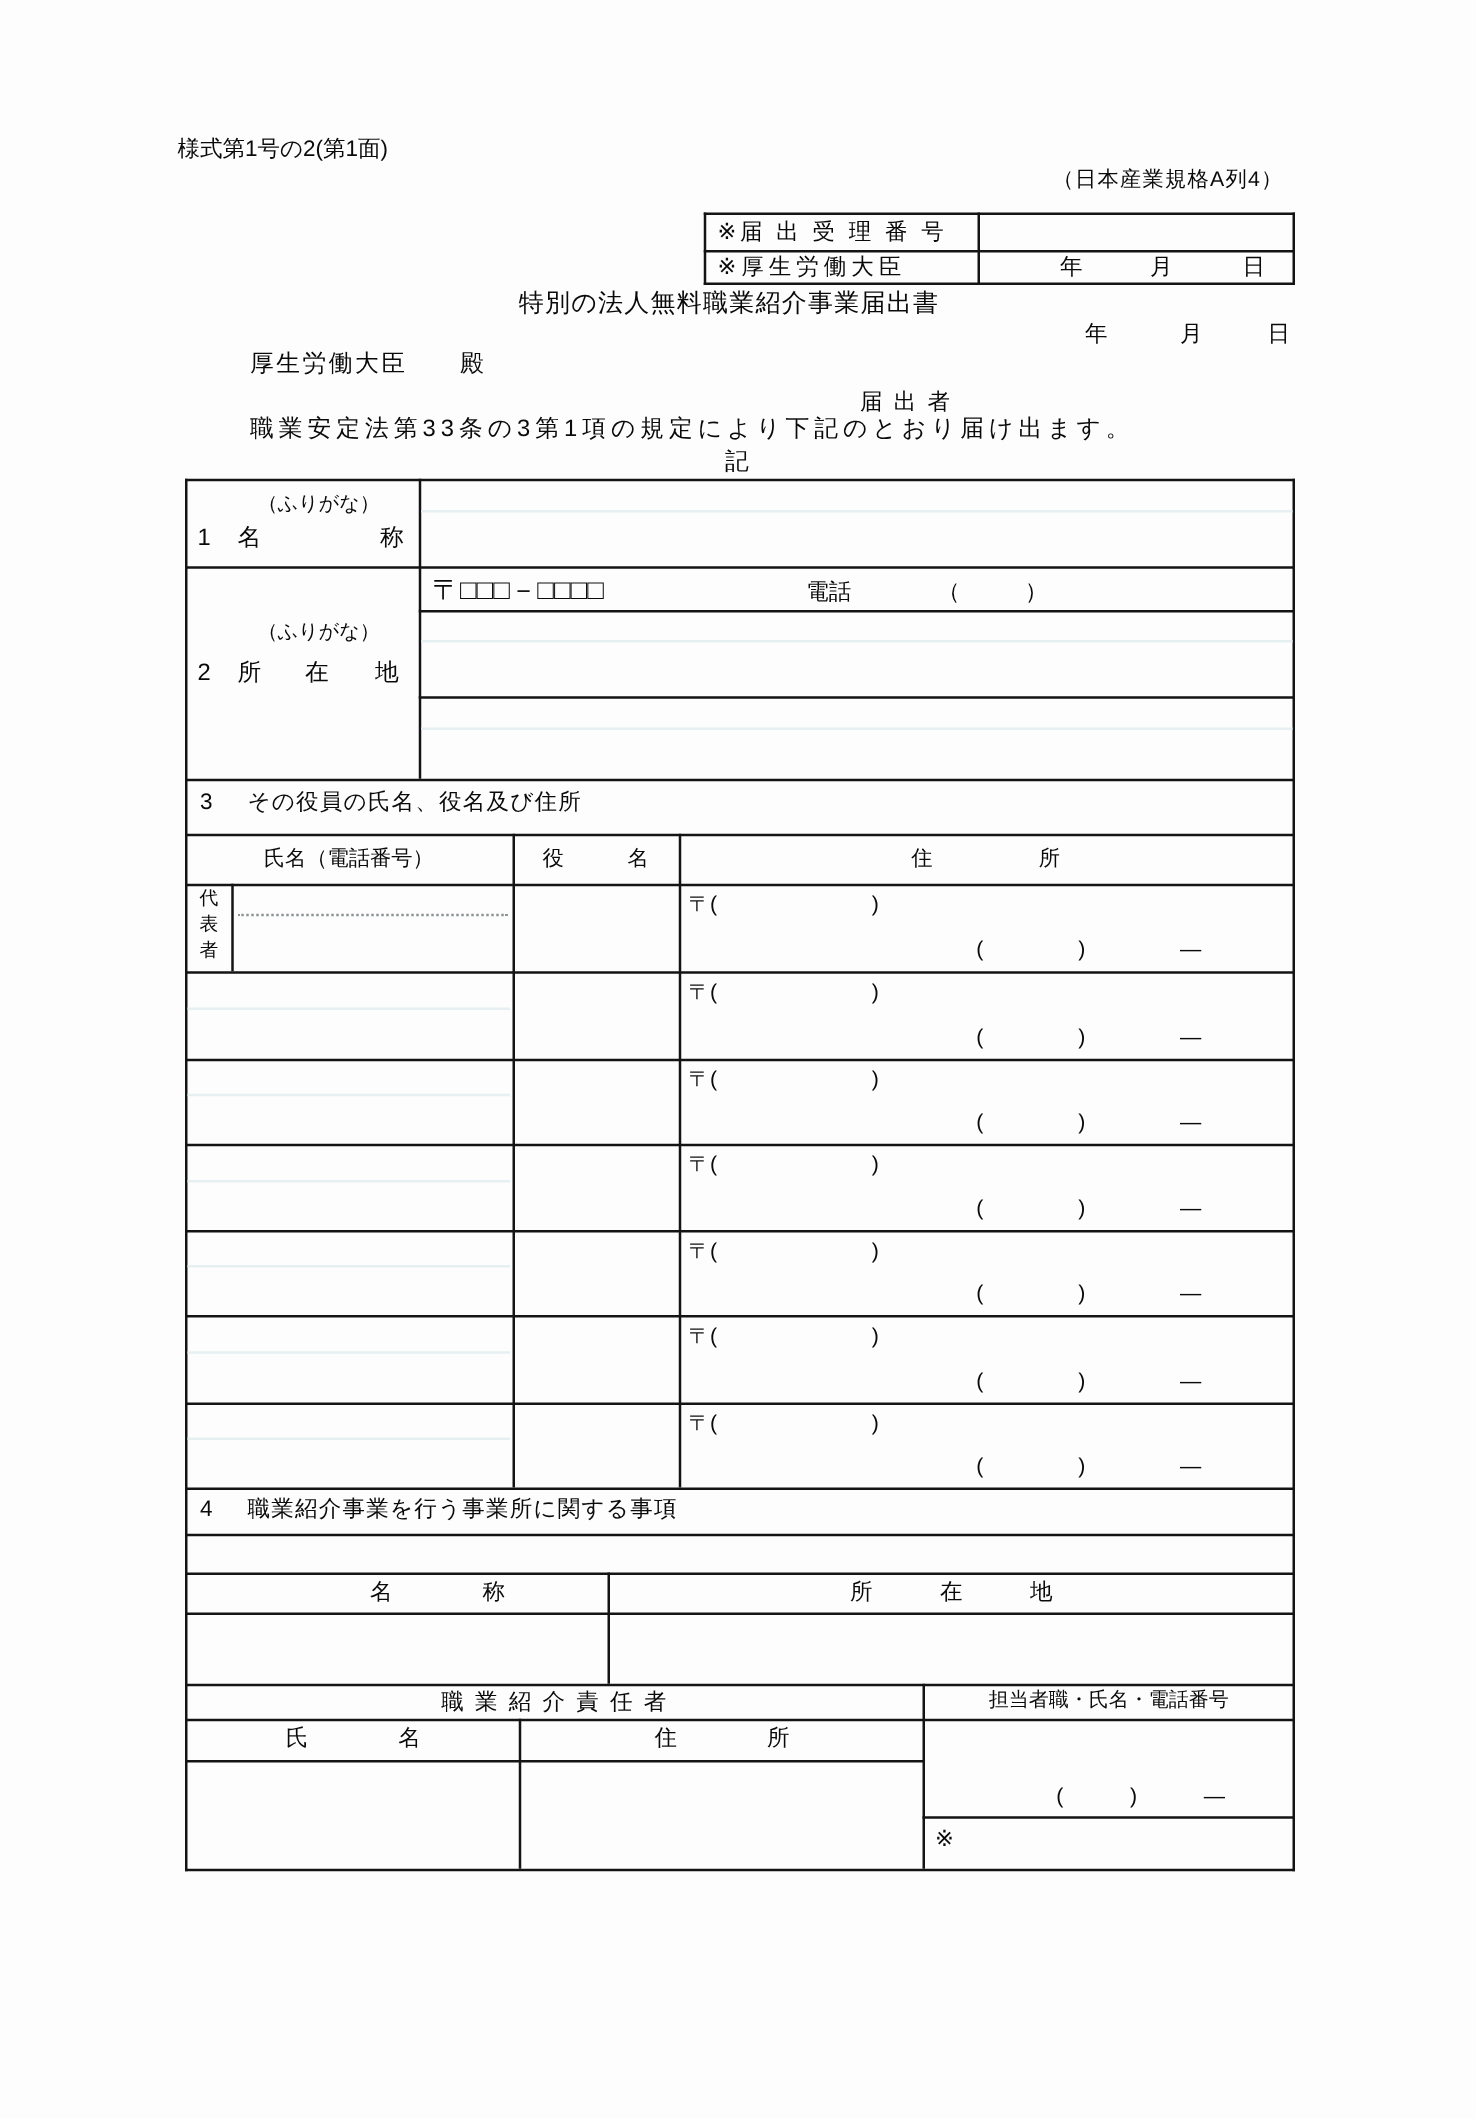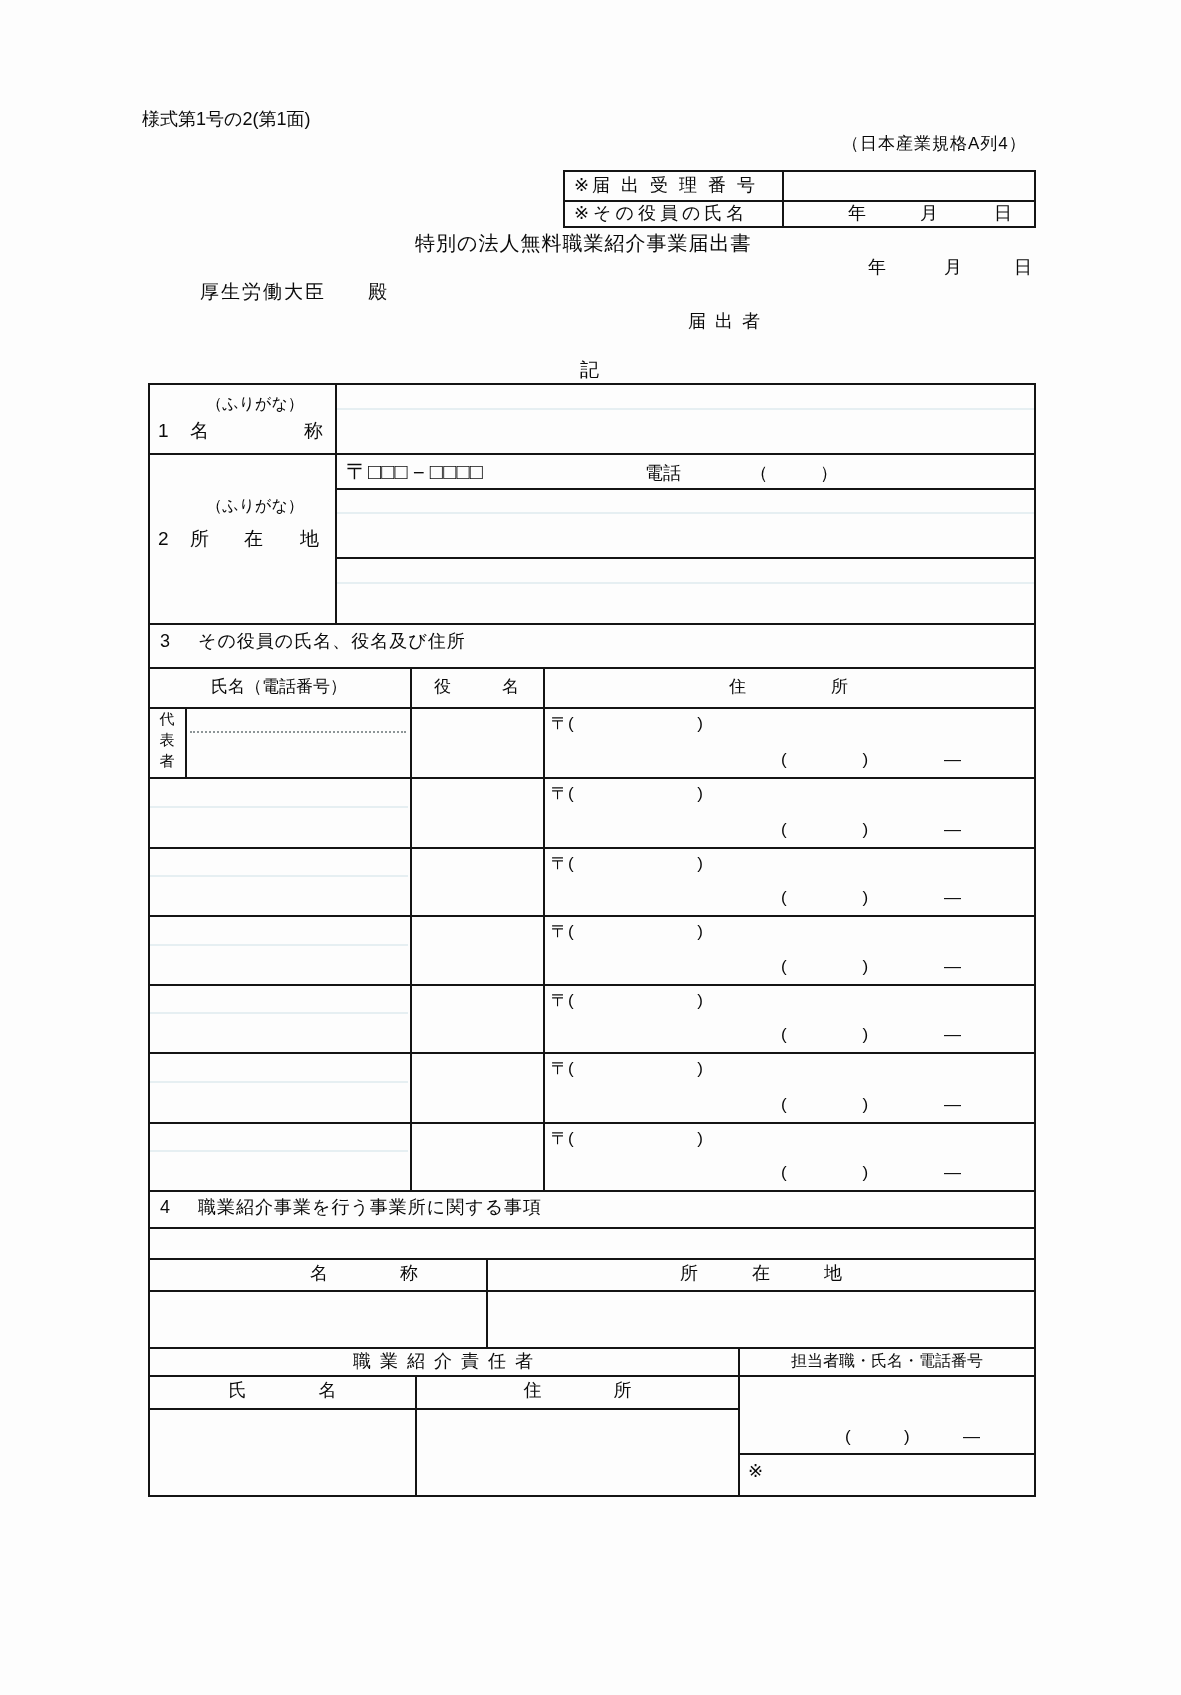--- a/index.html
+++ b/index.html
@@ -23,34 +23,35 @@
   <div class="t" style="left:142px;top:110px;font-size:18px;">様式第1号の2(第1面)</div>
   <div class="t" style="left:842px;top:135px;font-size:17px;letter-spacing:1px;">（日本産業規格A列4）</div>
 
   <div class="hl" style="left:563px;top:170px;width:473px;"></div>
   <div class="hl" style="left:563px;top:200px;width:473px;"></div>
   <div class="hl" style="left:563px;top:226px;width:473px;"></div>
   <div class="vl" style="left:563px;top:170px;height:58px;"></div>
   <div class="vl" style="left:782px;top:170px;height:58px;"></div>
   <div class="vl" style="left:1034px;top:170px;height:58px;"></div>
   <div class="t" style="left:574px;top:176px;font-size:18px;letter-spacing:3px;">※届 出 受 理 番 号</div>
-  <div class="t" style="left:574px;top:204px;font-size:18px;letter-spacing:4px;">※その役員の氏名</div>
+  <div class="t" style="left:574px;top:204px;font-size:18px;letter-spacing:4px;">※厚生労働大臣</div>
   <div class="t" style="left:848px;top:204px;font-size:18px;">年</div>
   <div class="t" style="left:920px;top:204px;font-size:18px;">月</div>
   <div class="t" style="left:994px;top:204px;font-size:18px;">日</div>
 
   <div class="t" style="left:415px;top:233px;font-size:20px;letter-spacing:1px;">特別の法人無料職業紹介事業届出書</div>
 
   <div class="t" style="left:868px;top:258px;font-size:18px;">年</div>
   <div class="t" style="left:944px;top:258px;font-size:18px;">月</div>
   <div class="t" style="left:1014px;top:258px;font-size:18px;">日</div>
 
   <div class="t" style="left:200px;top:282px;font-size:19px;letter-spacing:2px;text-align:right;">厚生労働大臣</div>
   <div class="t" style="left:368px;top:282px;font-size:19px;">殿</div>
   <div class="t" style="left:688px;top:312px;font-size:18px;letter-spacing:2px;">届 出 者</div>
+  <div class="t" style="left:200px;top:334px;font-size:19px;letter-spacing:4px;">職業安定法第33条の3第1項の規定により下記のとおり届け出ます。</div>
   <div class="t" style="left:580px;top:360px;font-size:19px;">記</div>
 
   <div class="vl" style="left:148px;top:383px;height:1114px;"></div>
   <div class="vl" style="left:1034px;top:383px;height:1114px;"></div>
   <div class="hl" style="left:148px;top:383px;width:888px;"></div>
   <div class="hl" style="left:148px;top:1495px;width:888px;"></div>
 
   <div class="hl" style="left:148px;top:453px;width:888px;"></div>
   <div class="hl" style="left:335px;top:488px;width:701px;"></div>
   <div class="hl" style="left:335px;top:557px;width:701px;"></div>
@@ -162,21 +163,21 @@
 
   <div class="fx" style="left:551px;top:1130px;width:152px;font-size:17px;">
     <span>〒(</span><span>)</span>
   </div>
   <div class="fx" style="left:781px;top:1164px;width:180px;font-size:17px;">
     <span>(</span><span>)</span><span>—</span>
   </div>
 
   <div class="t" style="left:160px;top:1198px;font-size:18px;">4</div>
   <div class="t" style="left:198px;top:1198px;font-size:18px;letter-spacing:1px;">職業紹介事業を行う事業所に関する事項</div>
-  <div class="c" style="left:164px;top:1264px;width:400px;font-size:18px;">名　　　　称</div>
+  <div class="c" style="left:150px;top:1264px;width:400px;font-size:18px;">名　　　　称</div>
   <div class="c" style="left:150px;top:1352px;width:588px;font-size:18px;letter-spacing:2px;">職 業 紹 介 責 任 者</div>
 
   <div class="c" style="left:488px;top:1264px;width:546px;font-size:18px;">所　　　在　　　地</div>
   <div class="c" style="left:740px;top:1353px;width:294px;font-size:16px;">担当者職・氏名・電話番号</div>
   <div class="c" style="left:150px;top:1381px;width:265px;font-size:18px;">氏　　　　名</div>
   <div class="c" style="left:417px;top:1381px;width:321px;font-size:18px;">住　　　　所</div>
   <div class="fx" style="left:845px;top:1428px;width:135px;font-size:17px;">
     <span>(</span><span>)</span><span>—</span>
   </div>
   <div class="t" style="left:748px;top:1462px;font-size:18px;">※</div>

